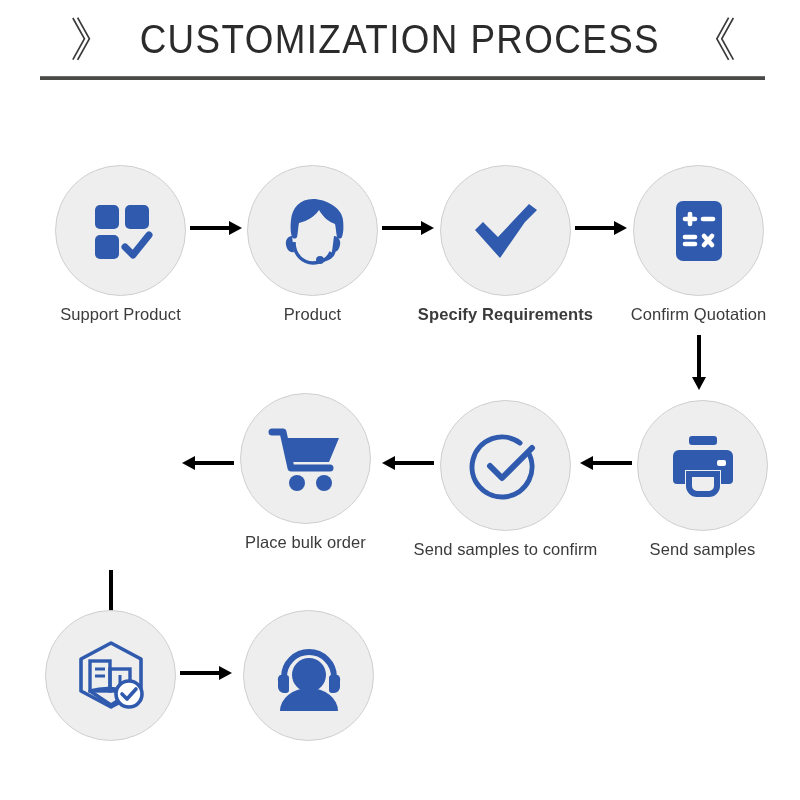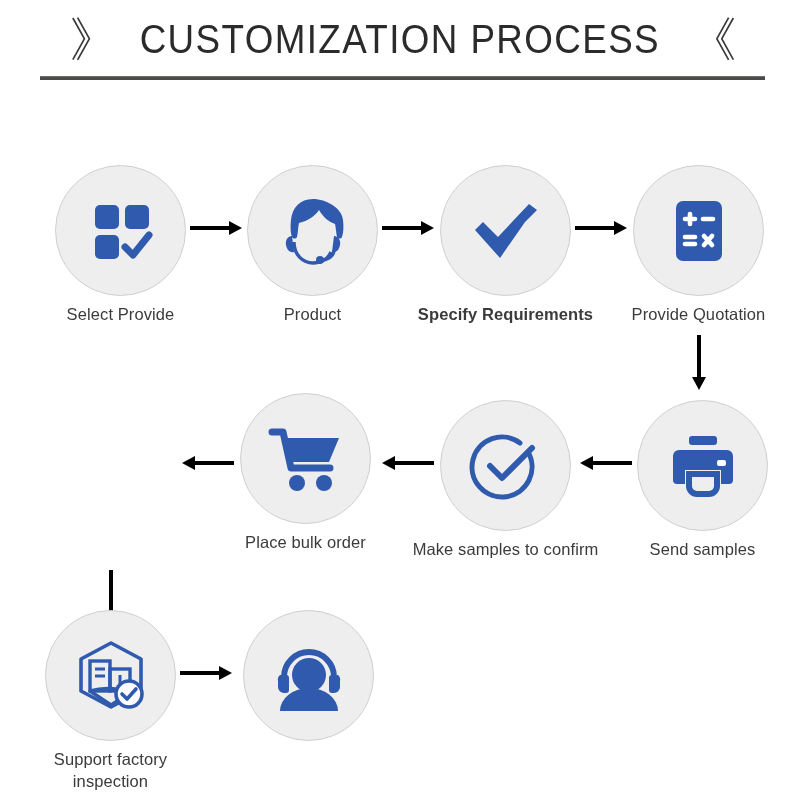--- a/index.html
+++ b/index.html
@@ -109,21 +109,21 @@
     <div class="bubble">
       <span>
         <svg width="72" height="72" viewBox="0 0 72 72">
           <rect x="10" y="10" width="24" height="24" rx="5" fill="#2f5aad"></rect>
           <rect x="40" y="10" width="24" height="24" rx="5" fill="#2f5aad"></rect>
           <rect x="10" y="40" width="24" height="24" rx="5" fill="#2f5aad"></rect>
           <path d="M40 52 L48 60 L64 40" fill="none" stroke="#2f5aad" stroke-width="7" stroke-linecap="round" stroke-linejoin="round"></path>
         </svg>
       </span>
     </div>
-    <div class="node-label">Select Provide</div>
+    <div class="node-label">Support Product</div>
   </div>
 
   <div class="arrow-h right" style="left:190px;top:221px;width:52px;">
     <div class="shaft" style="width:42px;"></div>
       <div class="head"></div>
   </div>
 
   <div class="node" style="left:247px;top:165px;width:131px;height:131px;">
     <div class="bubble">
       <span>
@@ -171,21 +171,21 @@
             <line x1="27" y1="19" x2="27" y2="29"></line>
             <line x1="40" y1="24" x2="50" y2="24"></line>
             <line x1="22" y1="42" x2="32" y2="42"></line>
             <line x1="22" y1="49" x2="32" y2="49"></line>
             <line x1="41" y1="41" x2="49" y2="50"></line>
             <line x1="49" y1="41" x2="41" y2="50"></line>
           </g>
         </svg>
       </span>
     </div>
-    <div class="node-label">Provide Quotation</div>
+    <div class="node-label">Confirm Quotation</div>
   </div>
 
   <div class="arrow-v" style="left:692px;top:335px;height:55px;">
     <div class="shaft" style="height:44px;"></div>
       <div class="head"></div>
   </div>
 
 
   <div class="arrow-h left" style="left:182px;top:456px;width:52px;">
     <div class="head"></div>
@@ -213,21 +213,21 @@
 
   <div class="node" style="left:440px;top:400px;width:131px;height:131px;">
     <div class="bubble">
       <span>
         <svg width="80" height="80" viewBox="0 0 80 80">
           <path d="M62 26 A30 30 0 1 1 54 17" fill="none" stroke="#2f5aad" stroke-width="5" stroke-linecap="round"></path>
           <path d="M24 40 L36 52 L66 22" fill="none" stroke="#2f5aad" stroke-width="6" stroke-linecap="round" stroke-linejoin="round"></path>
         </svg>
       </span>
     </div>
-    <div class="node-label">Make samples to confirm</div>
+    <div class="node-label">Send samples to confirm</div>
   </div>
 
   <div class="arrow-h left" style="left:580px;top:456px;width:52px;">
     <div class="head"></div>
       <div class="shaft" style="left:10px;width:42px;"></div>
   </div>
 
   <div class="node" style="left:637px;top:400px;width:131px;height:131px;">
     <div class="bubble">
       <span>
@@ -256,22 +256,20 @@
           <line x1="23" y1="32" x2="33" y2="32" stroke="#2f5aad" stroke-width="3"></line>
           <line x1="23" y1="39" x2="33" y2="39" stroke="#2f5aad" stroke-width="3"></line>
           <rect x="38" y="32" width="20" height="22" fill="none" stroke="#2f5aad" stroke-width="3.4"></rect>
           <line x1="48" y1="38" x2="48" y2="48" stroke="#2f5aad" stroke-width="3"></line>
           <path d="M18 54 Q39 48 58 56 L39 68 Z" fill="none" stroke="#2f5aad" stroke-width="3.4" stroke-linejoin="round"></path>
           <circle cx="57" cy="57" r="13" fill="#ffffff" stroke="#2f5aad" stroke-width="3.6"></circle>
           <path d="M50 57 L55 62 L64 52" fill="none" stroke="#2f5aad" stroke-width="3.6" stroke-linecap="round" stroke-linejoin="round"></path>
         </svg>
       </span>
     </div>
-    <div class="node-label wrap">Support factory
-inspection</div>
   </div>
 
   <div class="arrow-h right" style="left:180px;top:666px;width:52px;">
     <div class="shaft" style="width:42px;"></div>
       <div class="head"></div>
   </div>
 
   <div class="node" style="left:243px;top:610px;width:131px;height:131px;">
     <div class="bubble">
       <span>

